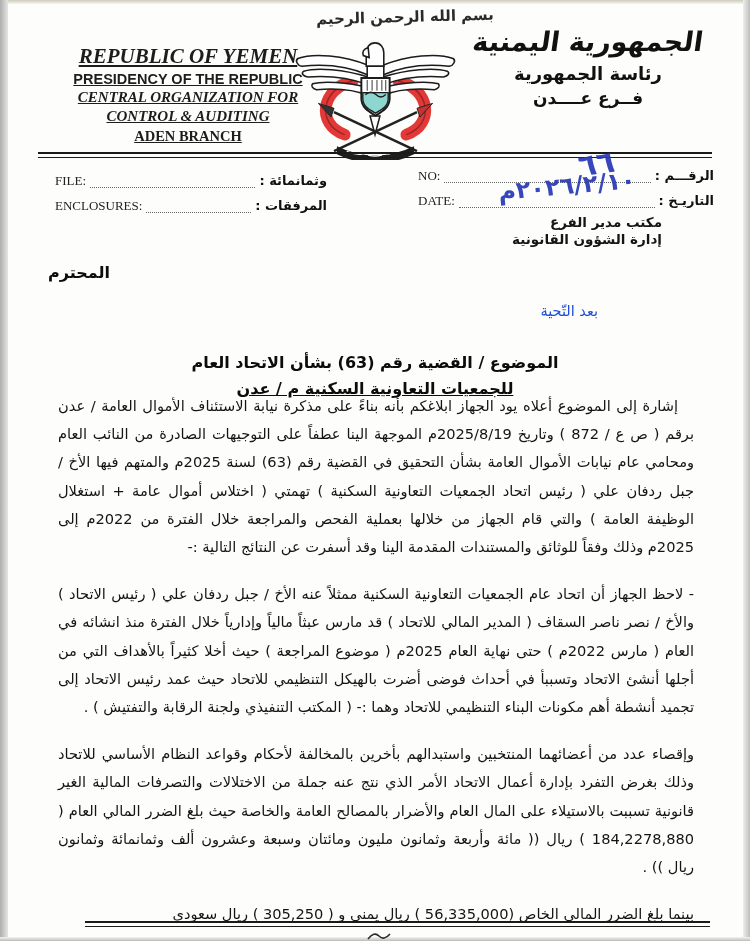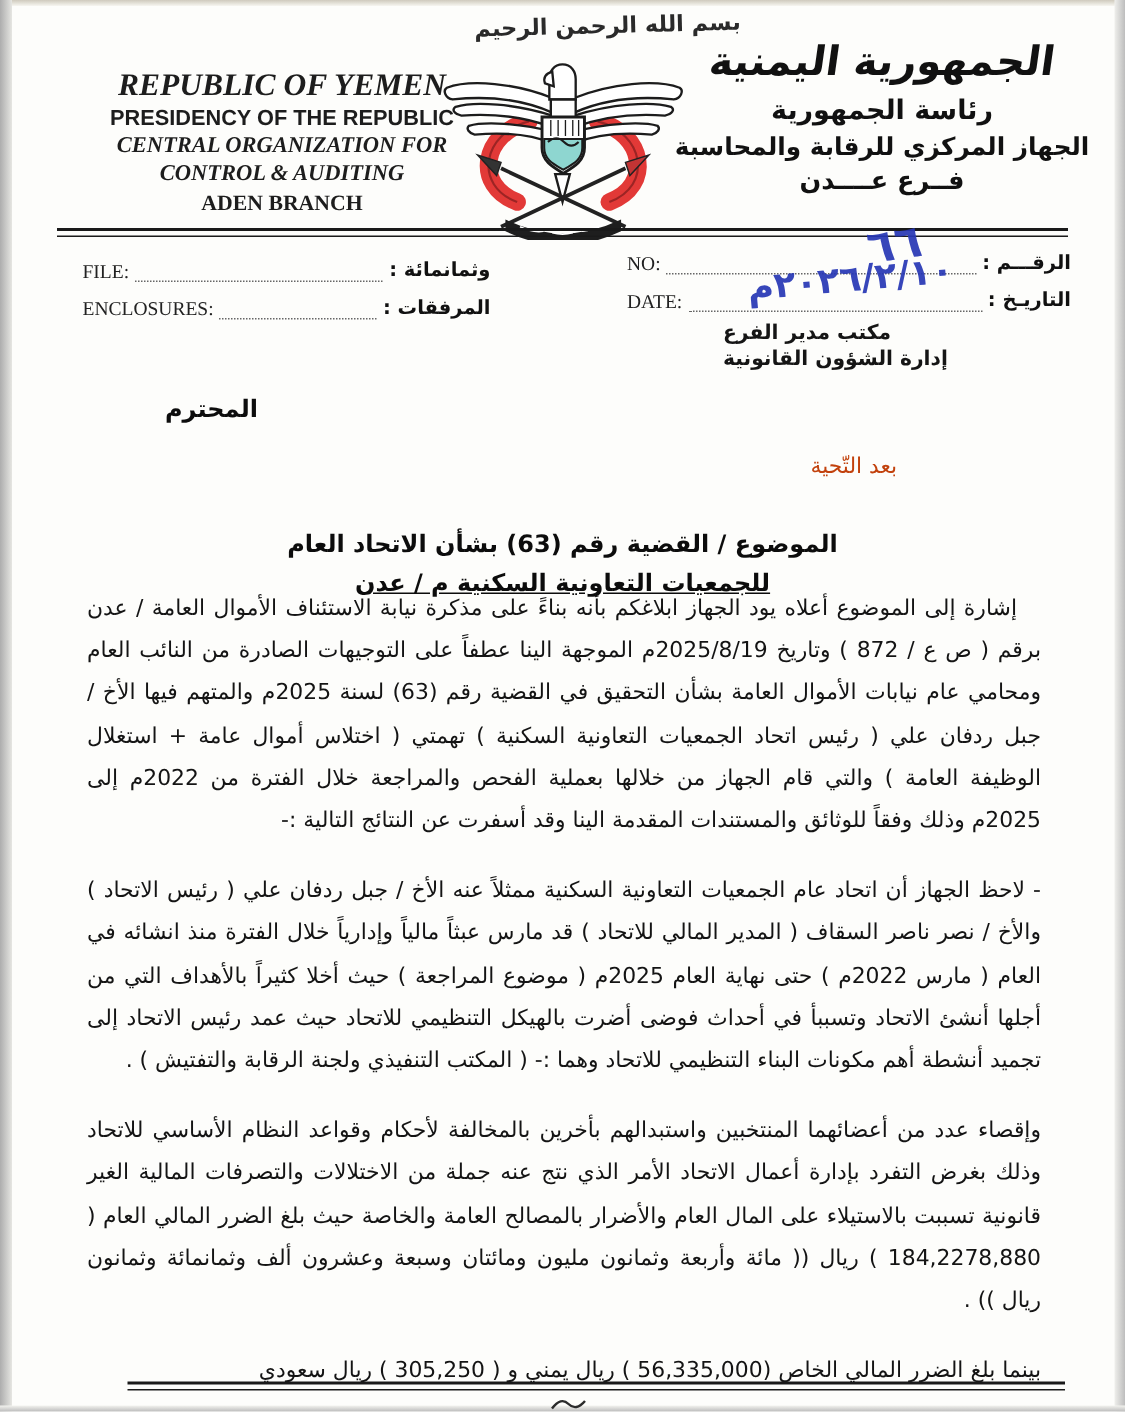--- a/index.html
+++ b/index.html
@@ -11,21 +11,21 @@
                 background:linear-gradient(270deg,#bdbdbd,#efefec); }
   .edge-top   { position:absolute; left:0; top:0; width:100%; height:4px;
                 background:linear-gradient(180deg,#cfcabd,#f7f6f1); }
   .edge-bottom{ position:absolute; left:0; bottom:0; width:100%; height:4px;
                 background:linear-gradient(0deg,#bcbcbc,#f3f3ef); }
 
   
   .bismillah { position:absolute; top:8px; left:255px; width:300px; text-align:center;
                font-size:15px; font-weight:bold; color:#2a2a2a; transform:rotate(-1.5deg);
                letter-spacing:1px; }
-  .hdr-left { position:absolute; top:44px; left:42px; width:292px; text-align:center; color:#1d1d1d; }
+  .hdr-left { position:absolute; top:44px; left:42px; width:292px; text-align:center; color:#1d1d1d;text-decoration:underline; }
   .hdr-left .l1 { font-family:"Liberation Serif","DejaVu Serif",serif; font-style:italic; font-weight:bold; font-size:21px; }
   .hdr-left .l2 { font-family:"Liberation Sans","DejaVu Sans",sans-serif; font-weight:bold; font-size:14.5px; margin-top:2px; }
   .hdr-left .l3, .hdr-left .l4 { font-family:"Liberation Serif","DejaVu Serif",serif; font-style:italic; font-weight:bold; font-size:15px; margin-top:2px; }
   .hdr-left .l5 { font-family:"Liberation Serif","DejaVu Serif",serif; font-weight:bold; font-size:14.5px; margin-top:3px; }
   .hdr-right { position:absolute; top:26px; right:12px; width:300px; text-align:center; direction:rtl; color:#111; }
   .hdr-right .r1 { font-size:27px; font-weight:bold; transform:skewX(-8deg); letter-spacing:-1px; }
   .hdr-right .r2 { font-size:18px; font-weight:bold; margin-top:6px; }
   .hdr-right .r3 { font-size:16.5px; font-weight:bold; margin-top:4px; }
   .hdr-right .r4 { font-size:17px; font-weight:bold; margin-top:4px; letter-spacing:2px; }
   .emblem { position:absolute; top:38px; left:288px; width:175px; height:122px; }
@@ -39,30 +39,30 @@
   .frow { display:flex; align-items:center; height:25px; }
   .frow .en { font-family:"Liberation Serif","DejaVu Serif",serif; font-size:13px; color:#222; white-space:nowrap; }
   .frow .ar { direction:rtl; font-size:13px; font-weight:bold; color:#111; white-space:nowrap; }
   .leader { flex:1; border-bottom:1.2px dotted #666; height:14px; margin:0 4px; }
 
   .handwriting { position:absolute; color:#2737b5; direction:rtl;
                  transform:rotate(-5deg); opacity:.92; pointer-events:none; }
   .hw-no   { top:146px; left:578px; font-size:30px; letter-spacing:4px; font-weight:bold; transform:rotate(-8deg); }
   .hw-date { top:172px; left:498px; font-size:24px; letter-spacing:2px; font-weight:bold; }
 
-  .office { position:absolute; top:214px; right:88px; width:180px; text-align:left;
+  .office { position:absolute; top:214px; right:88px; width:180px; text-align:right;
             direction:rtl; font-size:13.5px; font-weight:bold; color:#151515; line-height:17px; }
 
   
   .addr-row { position:absolute; top:263px; left:0; width:750px; display:flex;
-              justify-content:space-between; padding:0 26px 0 110px; }
+              justify-content:space-between; padding:0 26px 0 48px; }
   .addressee { direction:rtl; font-size:16px; font-weight:bold; color:#0d0d0d; }
   .honorific { direction:rtl; font-size:16px; font-weight:bold; color:#0d0d0d; }
   .greeting { position:absolute; top:303px; left:0; width:750px; direction:rtl;
-              text-align:right; padding-right:152px; font-size:14.5px; color:#c2410c; }
+              text-align:right; padding-right:152px; font-size:14.5px; color:#1d4ed8; }
   .subject { position:absolute; top:350px; left:0; width:750px; text-align:center;
              direction:rtl; font-size:16px; font-weight:bold; color:#0c0c0c; line-height:26px; }
   .subject .s2 { text-decoration:underline; }
 
   .body-text { position:absolute; top:392px; left:40px; width:672px; direction:rtl;
                text-align:justify; font-size:14.6px; color:#141414; line-height:28.2px;
                padding-right:18px; padding-left:18px; }
   .body-text p.p1 { text-indent:16px; }
   .body-text p + p { margin-top:19px; }
   .closing { margin-top:22px; text-align:right; }
@@ -130,21 +130,20 @@
         <line x1="98" y1="43" x2="98" y2="54"></line>
     </g>
 
     <path d="M48,111 Q87,130 127,111 L127,119 Q87,138 48,119 Z" fill="#1e1e1e"></path>
     <path d="M58,116 q8,4 16,3 M80,120 q7,2 14,0 M100,119 q8,-1 15,-5" fill="none" stroke="#ffffff" stroke-width="1.2"></path>
   </svg>
 
   <div class="hdr-right">
     <div class="r1">الجمهورية اليمنية</div>
     <div class="r2">رئاسة الجمهورية</div>
-    <div class="r3">الجهاز المركزي للرقابة والمحاسبة</div>
     <div class="r4">فــرع عــــدن</div>
   </div>
 
   <div class="hdr-rule"></div>
 
   <div class="fields-left">
     <div class="frow">
       <span class="en">FILE:</span>
       <span class="leader"></span>
       <span class="ar">وثمانمائة :</span>

